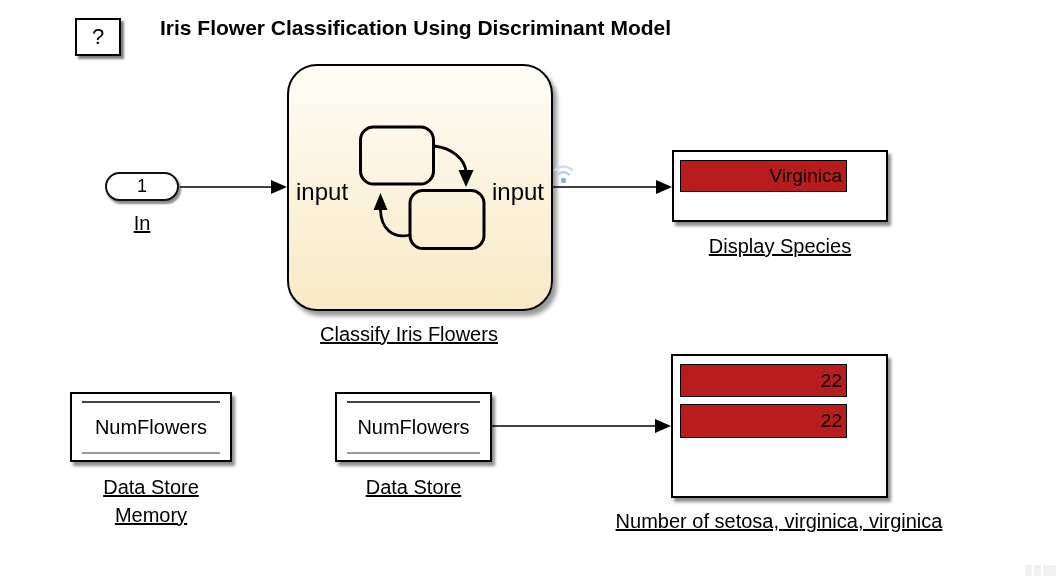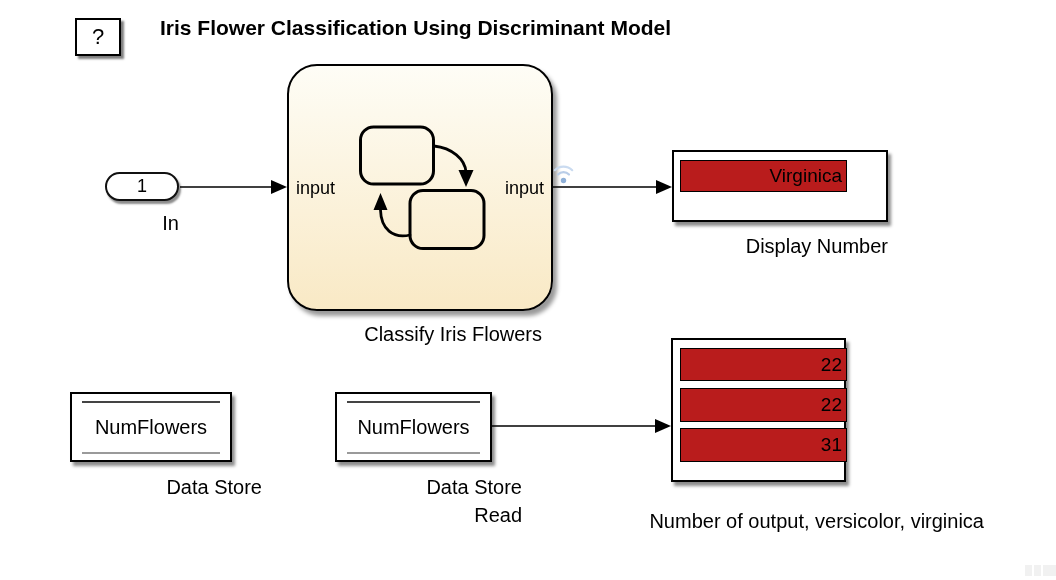--- a/index.html
+++ b/index.html
@@ -11,22 +11,23 @@
   }
   .abs{position:absolute;}
 
   
   .sl-block{
     position:absolute;background:#fff;border:2px solid #000;
     box-shadow:3px 4px 3px rgba(0,0,0,0.45);
     box-sizing:border-box;
   }
   .block-label{
-    position:absolute;text-align:right;font-size:20px;line-height:28px;
+    position:absolute;text-align:center;font-size:20px;line-height:28px;
     white-space:nowrap;
+    text-decoration:underline;
   }
 
   
   .model-title{
     position:absolute;left:160px;top:16px;width:650px;
     font-size:21px;font-weight:bold;white-space:nowrap;
   }
 
   
   .help-block{
@@ -44,21 +45,21 @@
     box-shadow:2px 3px 2px rgba(0,0,0,0.45);
     display:flex;align-items:center;justify-content:center;font-size:18px;
   }
 
   
   .chart-block{
     position:absolute;left:287px;top:64px;width:266px;height:247px;
     border:2.5px solid #000;border-radius:30px;box-sizing:border-box;
     box-shadow:4px 5px 4px rgba(0,0,0,0.4);
   }
-  .port-label{position:absolute;top:112px;font-size:18px;}
+  .port-label{position:absolute;top:112px;font-size:24px;}
   .port-label.in{left:7px;}
   .port-label.out{right:7px;}
 
   
   .disp-field{
     position:absolute;background:#b91c1c;border:1.5px solid #000;box-sizing:border-box;
     font-size:19px;text-align:right;padding-right:4px;
     display:flex;align-items:center;justify-content:flex-end;
   }
 
@@ -125,51 +126,48 @@
   <circle cx="10.5" cy="20.5" r="2.7" fill="#8fb0d8"></circle>
   <path d="M 5 14.5 A 7.5 7.5 0 0 1 16 14.5" fill="none" stroke="#b9cde8" stroke-width="2.2" stroke-linecap="round"></path>
   <path d="M 1.8 10.2 A 12.3 12.3 0 0 1 19.2 10.2" fill="none" stroke="#cadbf0" stroke-width="2.2" stroke-linecap="round"></path>
 </svg>
 
 <div class="sl-block" style="left:672px;top:150px;width:216px;height:72px;">
   <div class="disp-field" style="left:6px;top:8px;width:167px;height:32px;">
     <span>Virginica</span>
   </div>
 </div>
-<div class="block-label" style="left:672px;top:232px;width:216px;">Display Number</div>
+<div class="block-label" style="left:672px;top:232px;width:216px;">Display Species</div>
 
 <div class="sl-block" style="left:70px;top:392px;width:162px;height:70px;">
   <div class="ds-line top"></div>
   <div class="ds-line bot"></div>
   <div class="ds-name">NumFlowers</div>
 </div>
 <div class="block-label" style="left:40px;top:473px;width:222px;">
   <div>Data Store</div>
+  <div>Memory</div>
 </div>
 
 <div class="sl-block" style="left:335px;top:392px;width:157px;height:70px;">
   <div class="ds-line top"></div>
   <div class="ds-line bot"></div>
   <div class="ds-name">NumFlowers</div>
 </div>
 <div class="block-label" style="left:305px;top:473px;width:217px;">
   <div>Data Store</div>
-  <div>Read</div>
 </div>
 
-<div class="sl-block" style="left:671px;top:338px;width:175px;height:144px;">
+<div class="sl-block" style="left:671px;top:354px;width:217px;height:144px;">
   <div class="disp-field" style="left:7px;top:8px;width:167px;height:33px;">
     <span>22</span>
   </div>
   <div class="disp-field" style="left:7px;top:48px;width:167px;height:34px;">
     <span>22</span>
   </div>
-  <div class="disp-field" style="left:7px;top:88px;width:167px;height:34px;">
-    <span>31</span>
-  </div>
 </div>
-<div class="block-label" style="left:574px;top:507px;width:410px;">Number of output, versicolor, virginica</div>
+<div class="block-label" style="left:574px;top:507px;width:410px;">Number of setosa, virginica, virginica</div>
 
 <div class="corner-badge">
   <div style="width:7px;"></div>
   <div style="width:7px;"></div>
   <div style="width:13px;"></div>
 </div>
 
 </body></html>

